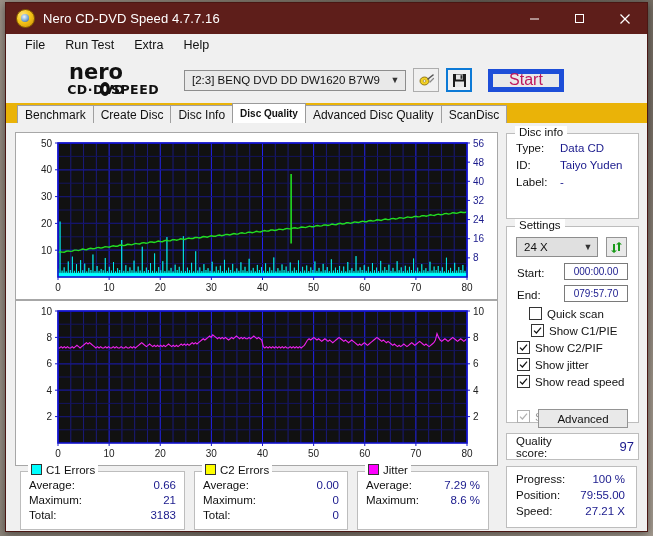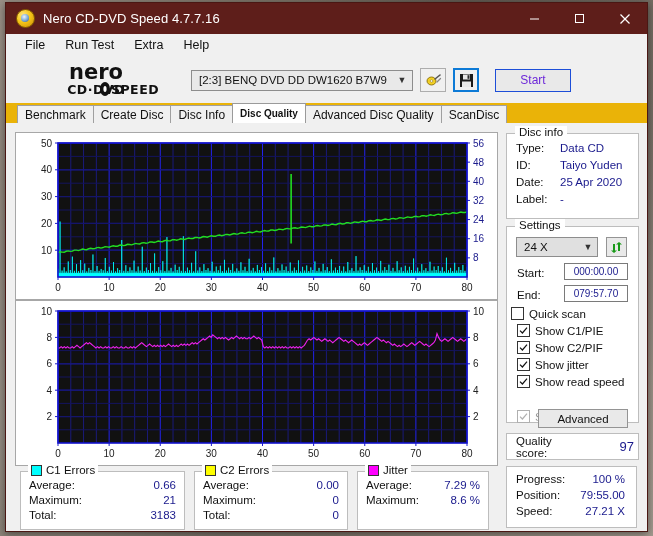--- a/index.html
+++ b/index.html
@@ -59,34 +59,34 @@
     font-size:12.5px;color:#111;padding:2px 10px 3px 10px;white-space:nowrap;
   }
   
   .toolbar{
     height:46px;background:#f0f0f0;display:flex;align-items:center;flex:0 0 auto;
     padding:0 10px;
   }
   .logo{width:160px;height:40px;flex:0 0 auto;display:flex;align-items:center;justify-content:center;}
   .logo svg{display:block;}
   .drive-select{
-    width:222px;height:21px;margin-left:15px;background:#e9e9e9;
+    width:222px;height:21px;margin-left:8px;background:#e9e9e9;
     border:1px solid #8d8d8d;display:flex;align-items:center;
     font-size:11.5px;color:#111;padding:0 2px 0 7px;box-sizing:border-box;flex:0 0 auto;
   }
   .drive-select .dv{flex:1 1 auto;white-space:nowrap;overflow:hidden;}
   .drive-select .caret{width:16px;text-align:center;font-size:9px;color:#333;}
   .tb-btn{
     width:26px;height:24px;margin-left:7px;background:#f0f0f0;border:1px solid #adadad;
     display:flex;align-items:center;justify-content:center;box-sizing:border-box;flex:0 0 auto;
   }
   .tb-btn.sel{border:2px solid #0d7ad6;}
   .act-btn{
-    height:23px;background:#e9e9e9;border:1px solid #1d4ed8;
-    font-size:12px;color:#6d28d9;display:flex;align-items:center;justify-content:center;
+    height:23px;background:#e9e9e9;border:5px solid #1d4ed8;
+    font-size:16px;color:#be185d;display:flex;align-items:center;justify-content:center;
     box-sizing:border-box;flex:0 0 auto;
   }
   .act-btn.start{width:76px;margin-left:16px;}
   .act-btn.exit{width:76px;margin-left:9px;}
   
   .tabstrip{
     display:flex;align-items:flex-end;height:20px;padding-left:11px;
     background:#eab308;flex:0 0 auto;position:relative;z-index:2;text-align:right;
   }
   .tab{
@@ -103,21 +103,21 @@
   .content{
     flex:1 1 auto;background:#f0f0f0;border-top:1px solid #a0a0a0;
     position:relative;padding:0;margin-top:-1px;
   }
   
   .chart-card{background:#fff;border:1px solid #a7a7a7;position:absolute;}
   
   .gbox{position:absolute;border:1px solid #bdbdbd;background:#fff;}
   .gbox-title{
     position:absolute;top:-8px;left:7px;background:#fff;padding:0 3px;
-    font-size:11.5px;color:#111;display:flex;align-items:center;gap:4px;
+    font-size:11.5px;color:#111;display:flex;align-items:flex-start;gap:4px;
   }
   .swatch{width:9px;height:9px;border:1px solid #333;display:inline-block;}
   .row{display:flex;justify-content:space-between;font-size:11.5px;color:#111;padding:0 8px;line-height:15px;}
   .row .v{color:#19198c;}
   
   .side-gbox{position:absolute;border:1px solid #bdbdbd;background:#fff;}
   .side-title{
     position:absolute;top:-8px;left:8px;background:#fff;padding:0 4px;font-size:11.5px;color:#111;
   }
   .kv{display:flex;font-size:11.5px;line-height:17px;padding-left:9px;color:#111;}
@@ -500,24 +500,20 @@
       <div style="padding-top:6px;">
         <div class="kv">
             <span class="k">Type:</span>
             <span class="v">Data CD</span>
           </div>
         <div class="kv">
             <span class="k">ID:</span>
             <span class="v">Taiyo Yuden</span>
           </div>
         <div class="kv">
-            <span class="k">Date:</span>
-            <span class="v">25 Apr 2020</span>
-          </div>
-        <div class="kv">
             <span class="k">Label:</span>
             <span class="v">-</span>
           </div>
       </div>
     </div>
 
     <div class="side-gbox" style="left:500px;top:103px;width:131px;height:195px;">
       <div class="side-title">Settings</div>
 
       <div class="combo" style="left:9px;top:10px;">
@@ -530,25 +526,25 @@
           <path d="M10 10 L10 3.5 L12 3.5 L9 1 L6 3.5 L8 3.5 L8 10 Z" fill="#1a9a1a"></path>
         </svg>
       </div>
 
       <div class="fld-lbl" style="left:10px;top:40px;">Start:</div>
       <div class="txtfield" style="left:57px;top:36px;">000:00.00</div>
 
       <div class="fld-lbl" style="left:10px;top:62px;">End:</div>
       <div class="txtfield" style="left:57px;top:58px;">079:57.70</div>
 
-      <div class="cbrow" style="left:4px;top:80px;">
+      <div class="cbrow" style="left:22px;top:80px;">
         <span class="cb"></span>
         <span>Quick scan</span>
       </div>
-      <div class="cbrow" style="left:10px;top:97px;">
+      <div class="cbrow" style="left:24px;top:97px;">
         <span class="cb">
             <svg width="9" height="9" viewBox="0 0 9 9">
               <polyline points="1,4.6 3.4,7 8,1.6" fill="none" stroke="#111" stroke-width="1.2"></polyline>
             </svg>
           </span>
         <span>Show C1/PIE</span>
       </div>
       <div class="cbrow" style="left:10px;top:114px;">
         <span class="cb">
             <svg width="9" height="9" viewBox="0 0 9 9">

